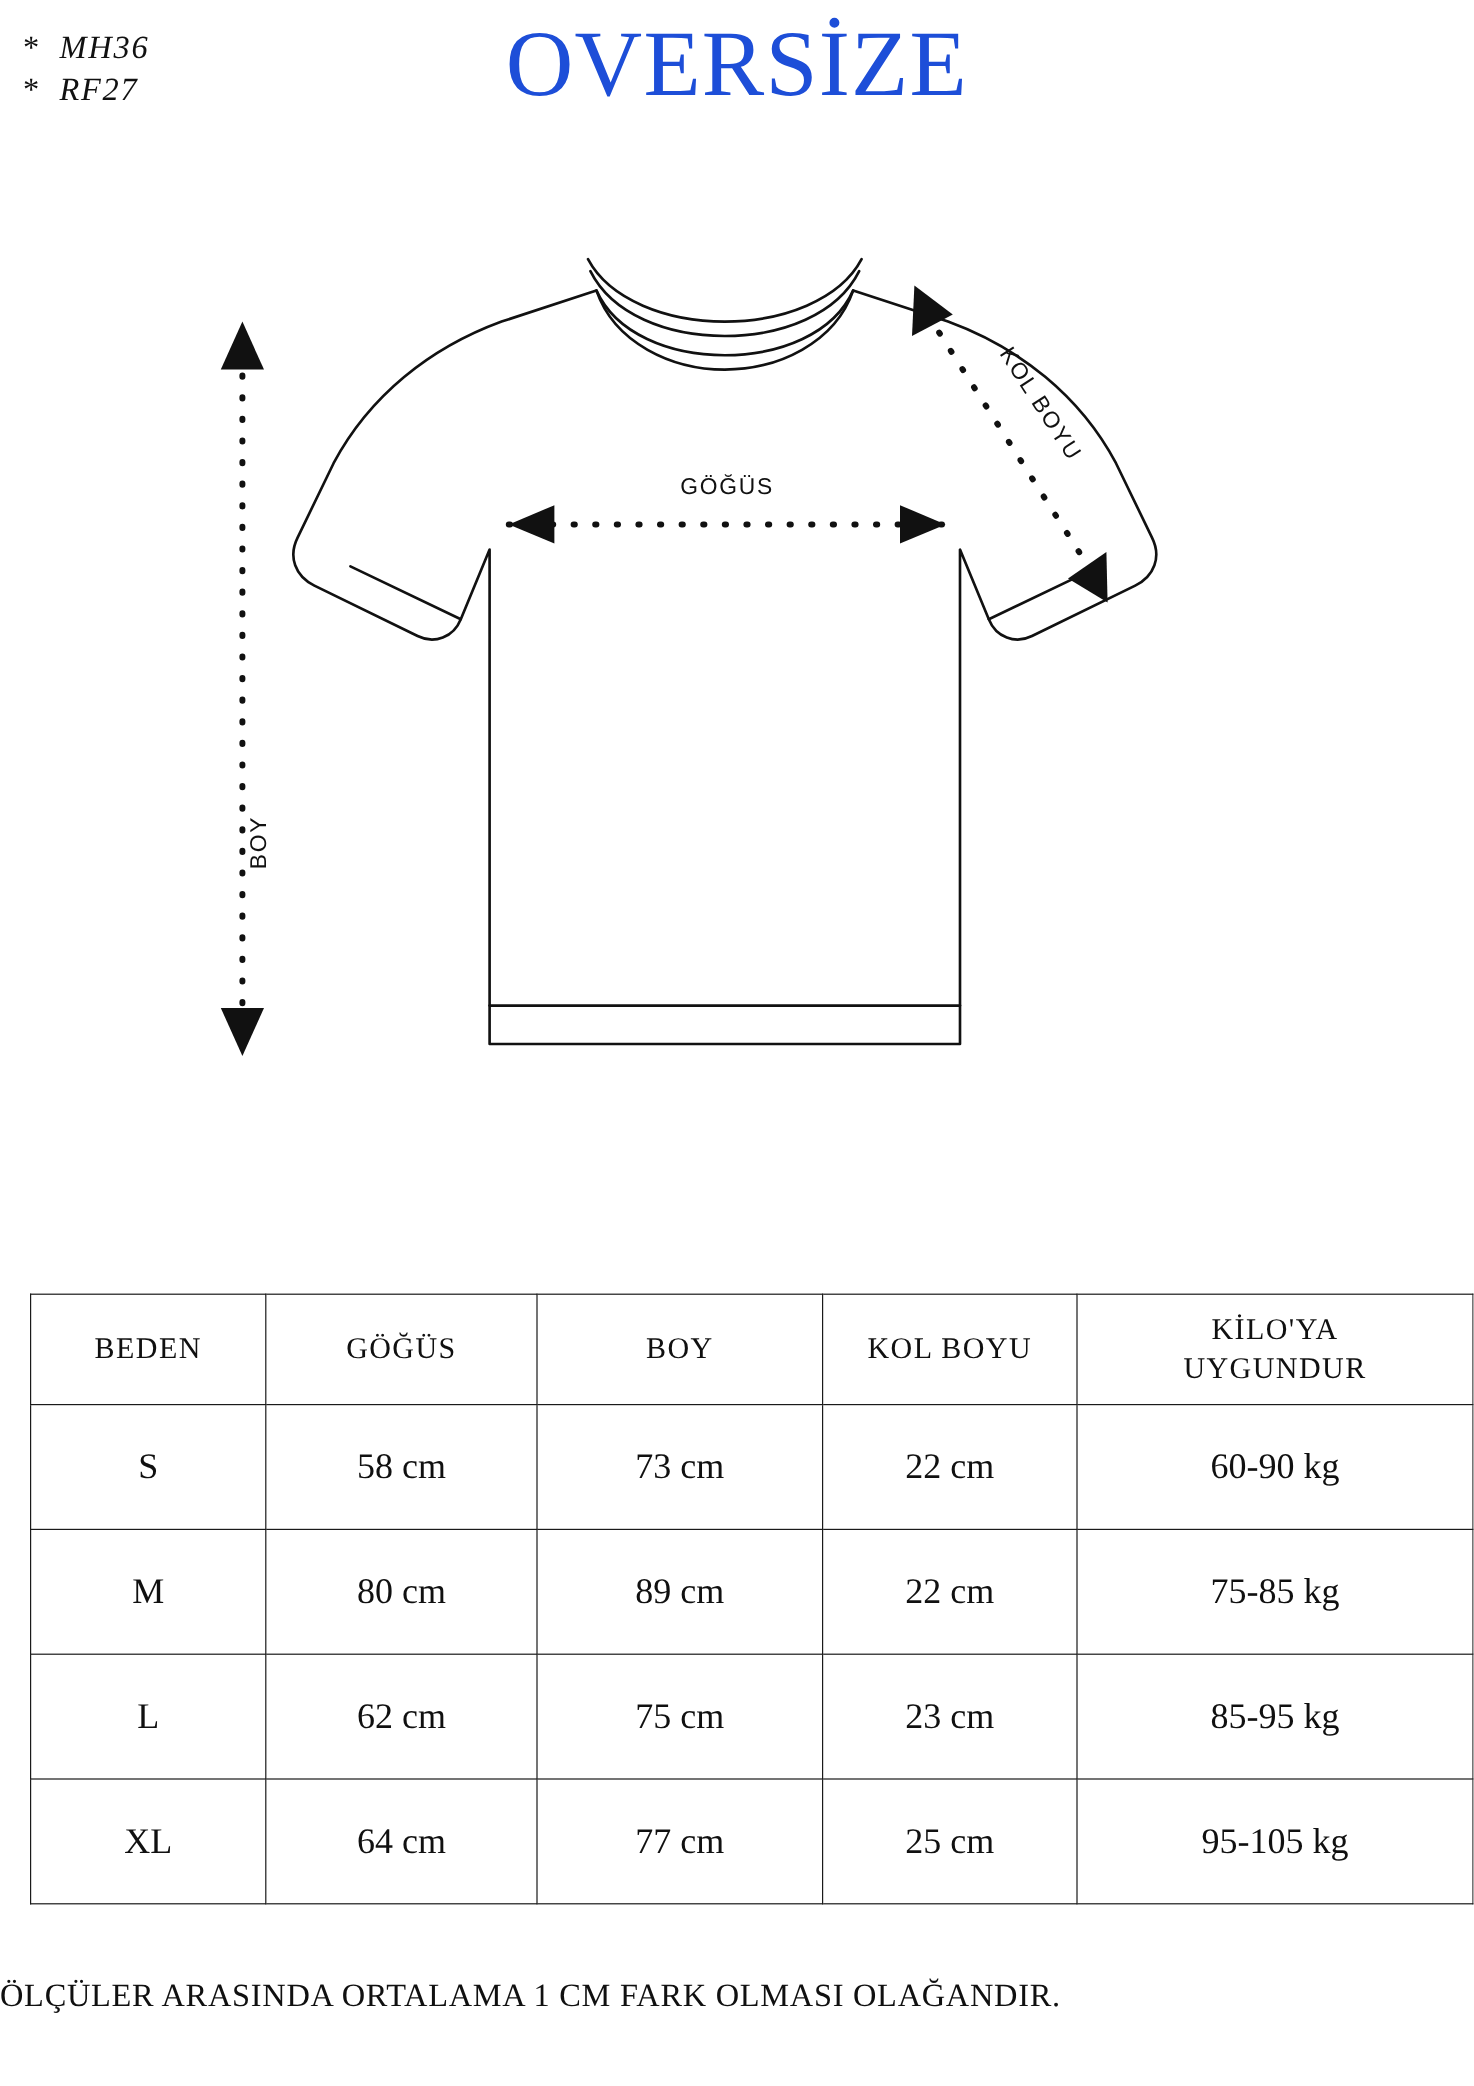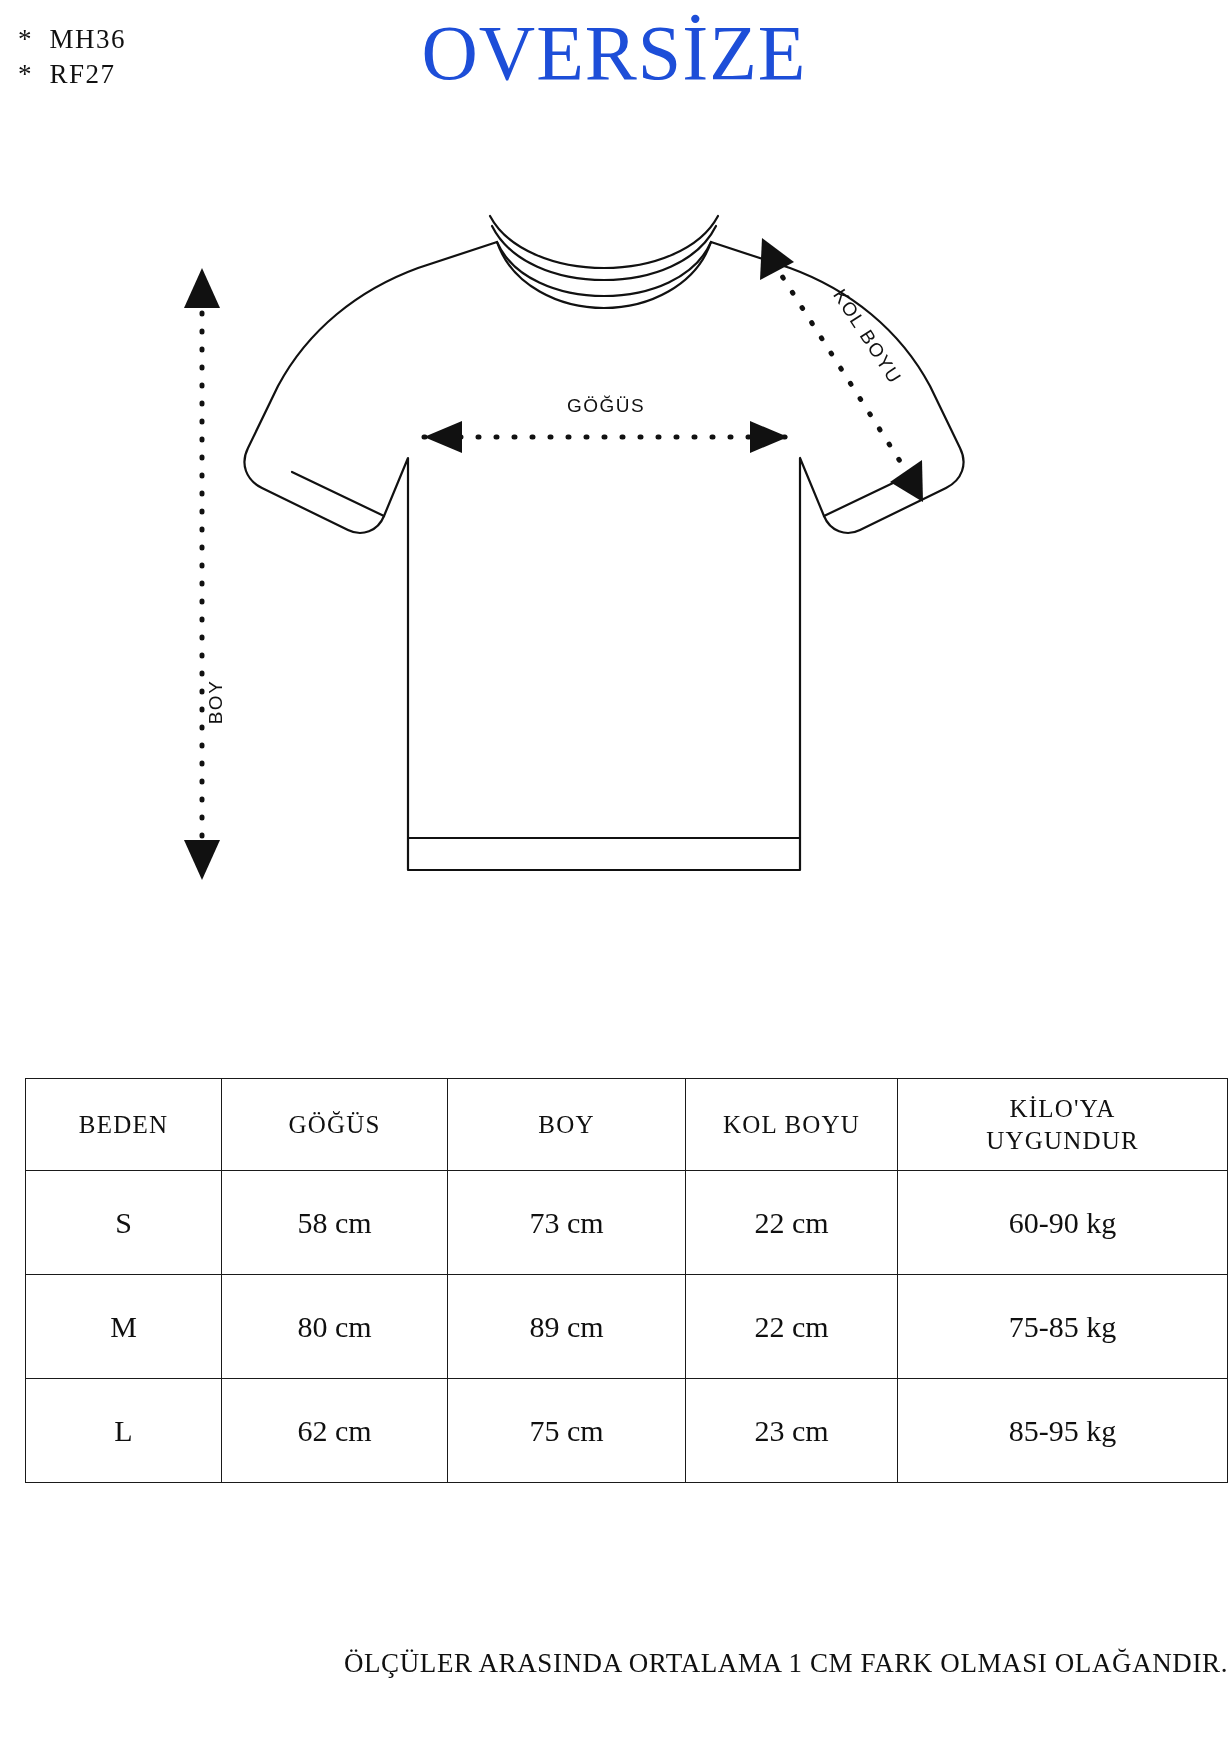--- a/index.html
+++ b/index.html
@@ -21,21 +21,21 @@
   .codes {
     position: absolute;
     top: 22px;
     left: 18px;
     font-family: "Liberation Serif", serif;
     font-size: 27px;
     line-height: 1.28;
     letter-spacing: 1.5px;
     color: #111;
   }
-  .codes div { white-space: pre; }
+  .codes div { white-space: pre; font-style: italic; }
 
   .title {
     position: absolute;
     top: 8px;
     left: 0;
     width: 1228px;
     text-align: center;
     font-family: "Liberation Serif", serif;
     font-size: 78px;
     letter-spacing: 1px;
@@ -94,21 +94,21 @@
     vertical-align: middle;
   }
   tbody td.beden-cell { font-size: 34px; }
   tbody td.num-cell   { font-size: 30px; }
 
   .footnote {
     position: absolute;
     top: 1648px;
     left: 0;
     width: 1228px;
-    text-align: right;
+    text-align: left;
     font-family: "Liberation Serif", serif;
     font-size: 27px;
     letter-spacing: 0.6px;
     color: #101010;
   }
 
   .lbl {
     font-family: "Liberation Sans", sans-serif;
     font-size: 19px;
     letter-spacing: 1.5px;
@@ -212,17 +212,24 @@
         <td class="num-cell">22 cm</td>
         <td class="num-cell">75-85 kg</td>
       </tr>
       <tr>
         <td class="beden-cell">L</td>
         <td class="num-cell">62 cm</td>
         <td class="num-cell">75 cm</td>
         <td class="num-cell">23 cm</td>
         <td class="num-cell">85-95 kg</td>
       </tr>
+      <tr>
+        <td class="beden-cell">XL</td>
+        <td class="num-cell">64 cm</td>
+        <td class="num-cell">77 cm</td>
+        <td class="num-cell">25 cm</td>
+        <td class="num-cell">95-105 kg</td>
+      </tr>
     </tbody>
   </table>
 </div>
 
 <div class="footnote">ÖLÇÜLER ARASINDA ORTALAMA 1 CM FARK OLMASI OLAĞANDIR.</div>
 
 </body></html>

